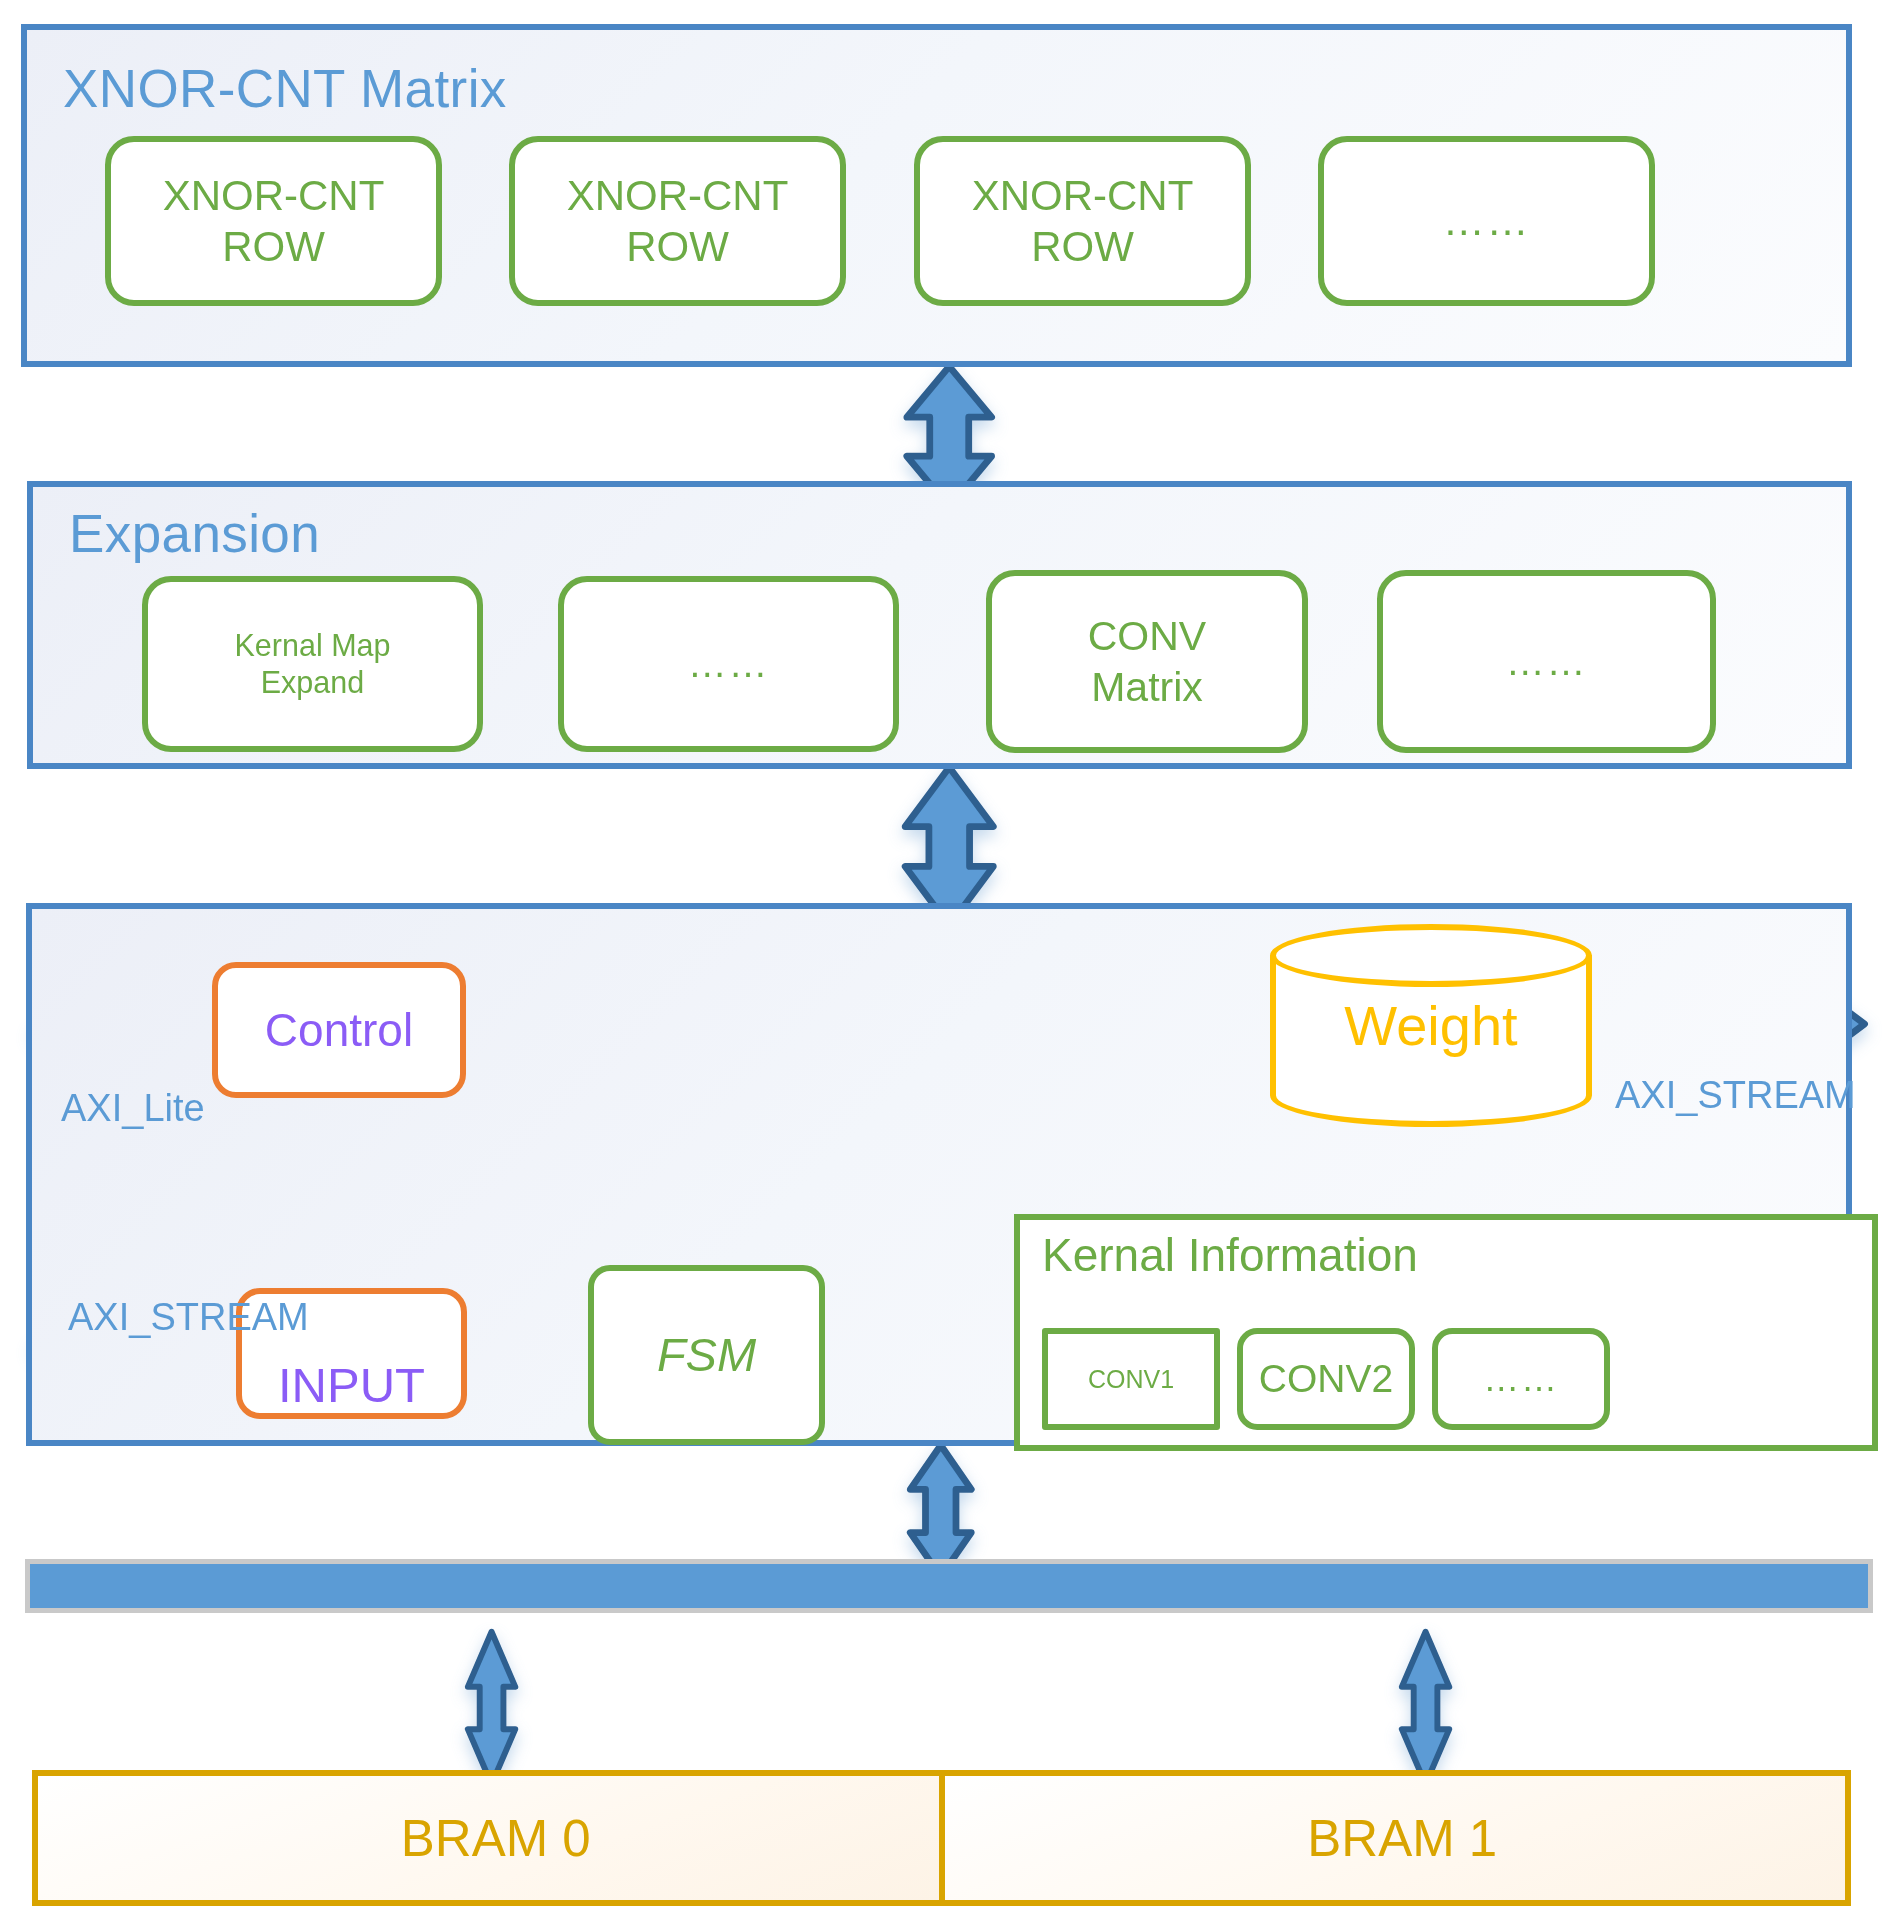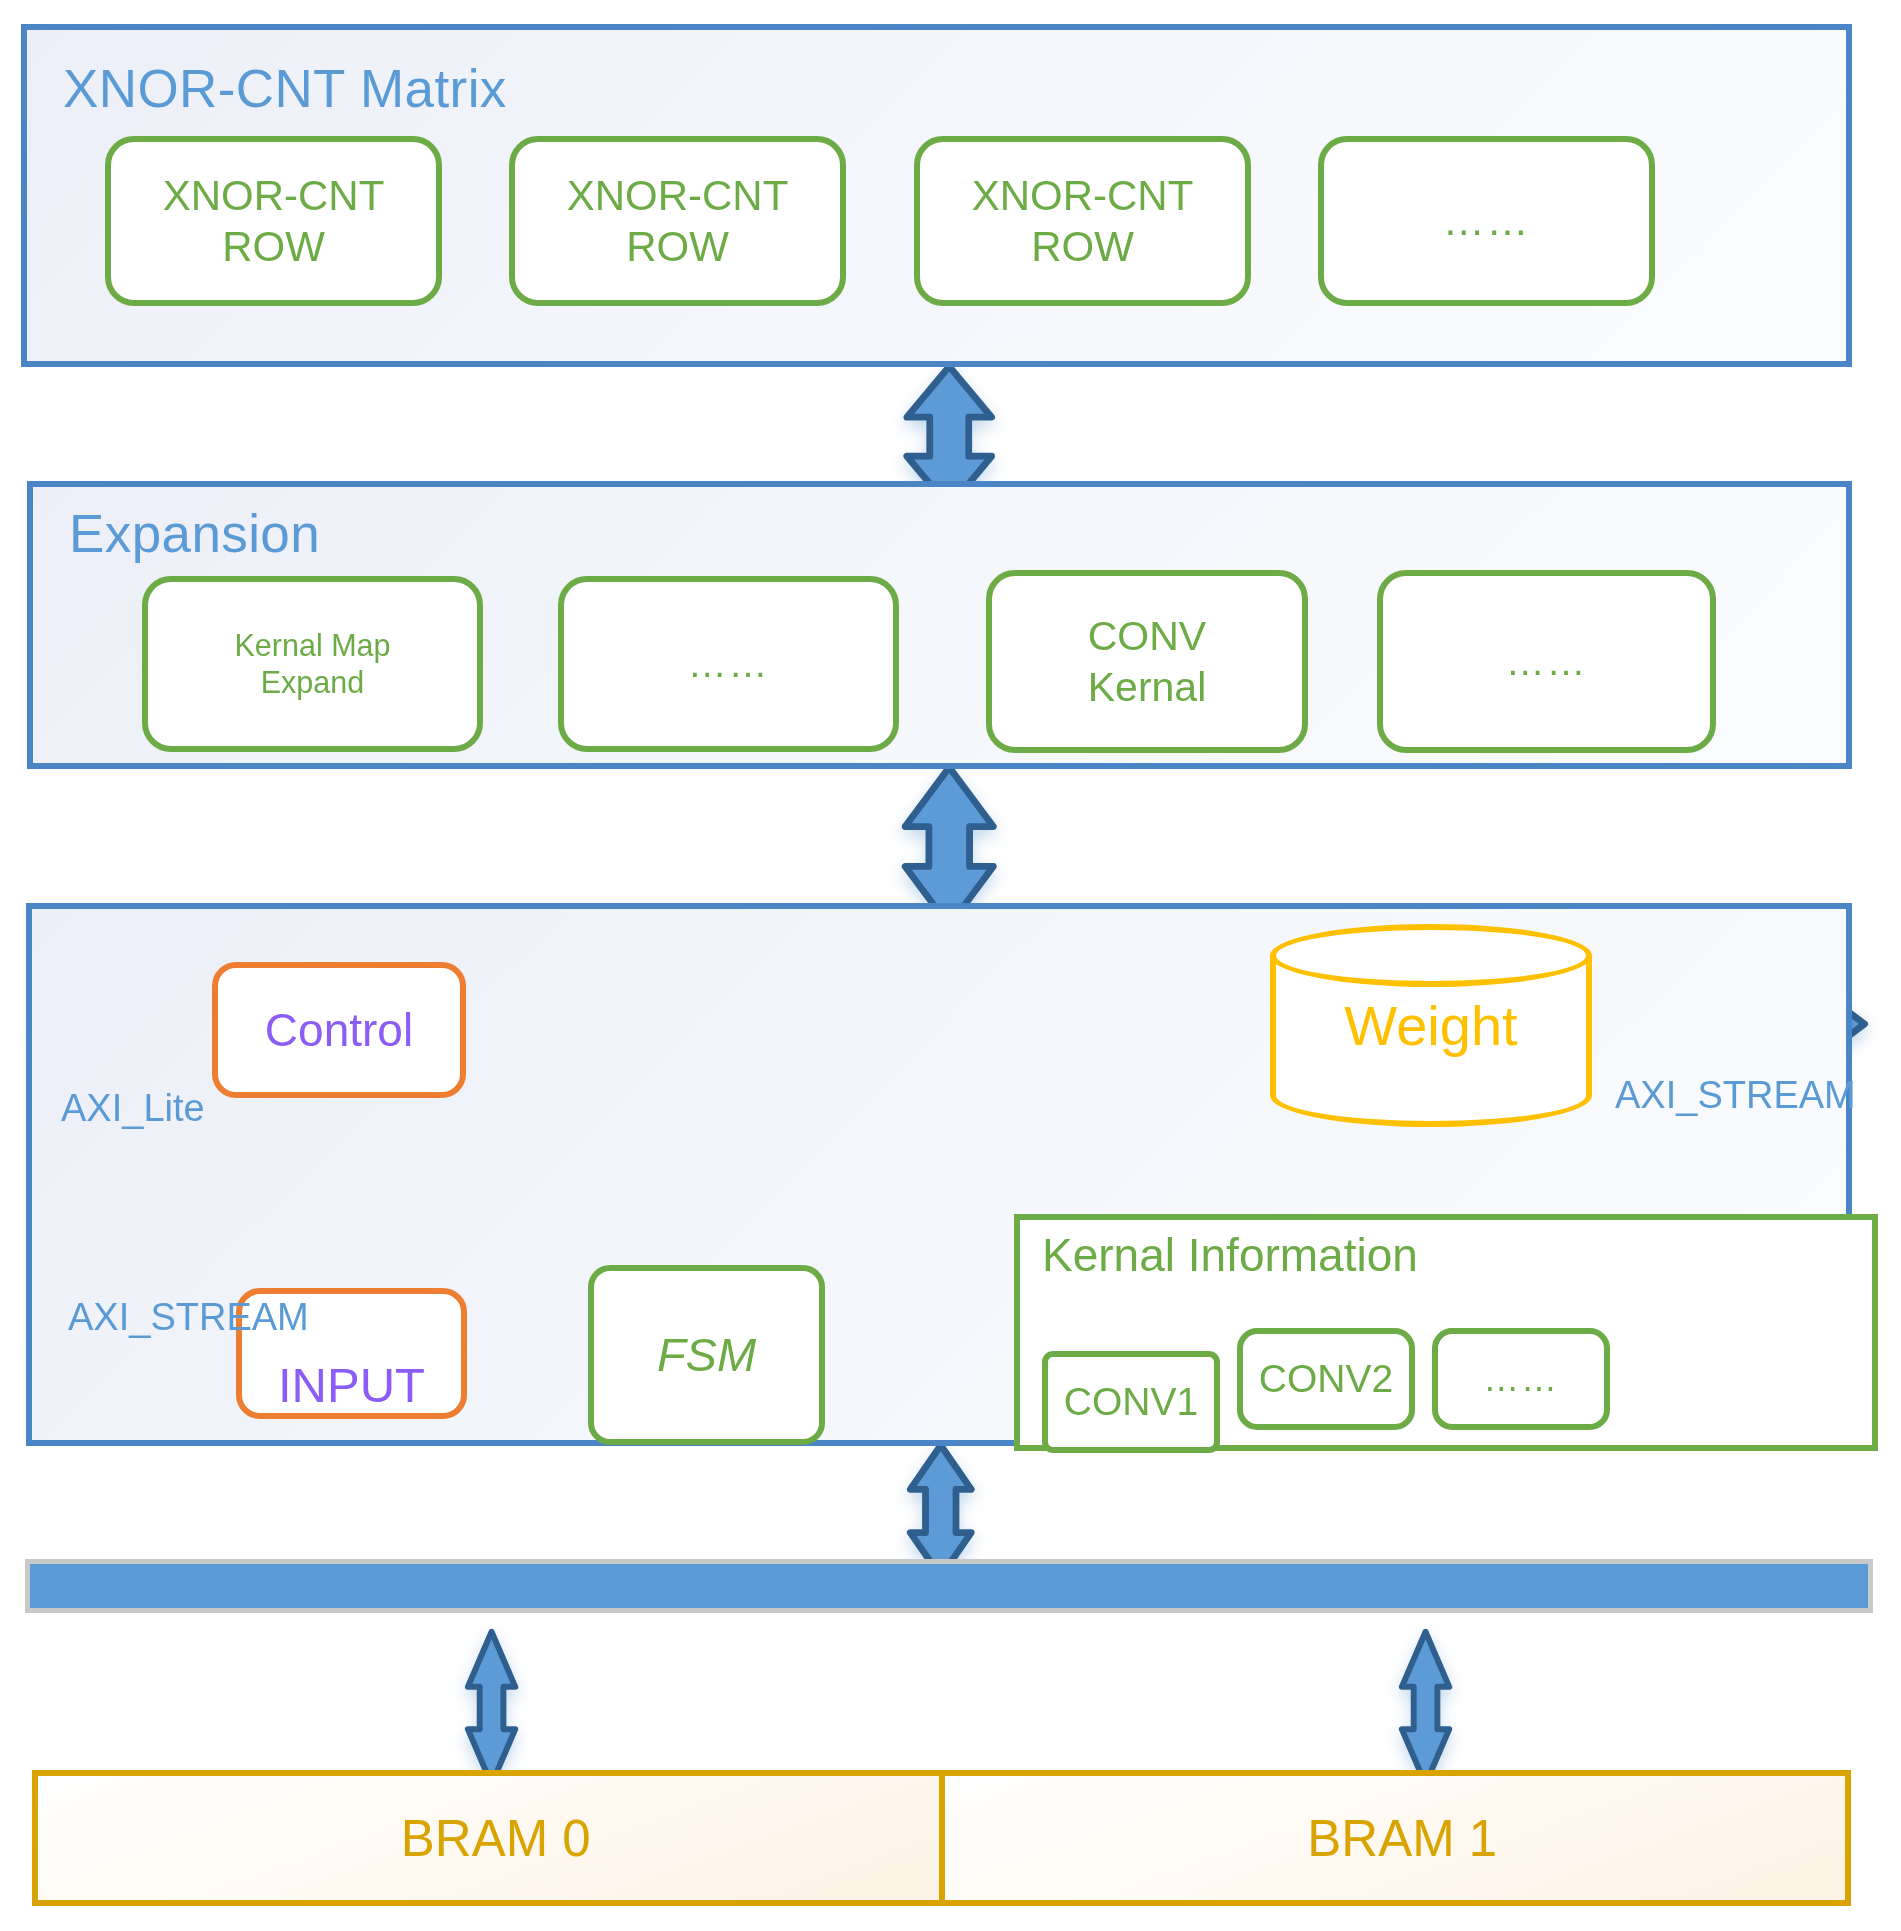--- a/index.html
+++ b/index.html
@@ -206,21 +206,21 @@
   </div>
   <div class="gbox" style="left:142px;top:576px;width:341px;height:176px;font-size:30.5px;">
     <span>Kernal Map</span>
     <span class="l2">Expand</span>
   </div>
   <div class="gbox" style="left:558px;top:576px;width:341px;height:176px;font-size:39px;">
     <span class="dots">……</span>
   </div>
   <div class="gbox" style="left:986px;top:570px;width:322px;height:183px;font-size:41px;">
     <span>CONV</span>
-    <span class="l2">Kernal</span>
+    <span class="l2">Matrix</span>
   </div>
   <div class="gbox" style="left:1377px;top:570px;width:339px;height:183px;font-size:39px;">
     <span class="dots">……</span>
   </div>
 
   <div class="section" style="left:26px;top:903px;width:1826px;height:543px;"></div>
 
   <div class="obox" style="left:212px;top:962px;width:254px;height:136px;font-size:46px;">
     <span>Control</span>
   </div>
@@ -238,21 +238,21 @@
   <div class="cyl" style="left:1270px;top:924px;width:322px;height:203px;">
     <div class="body"></div>
     <div class="bottom"></div>
     <div class="cap"></div>
     <div class="label">Weight</div>
   </div>
   <div class="axilabel" style="left:1615px;top:1076px;font-size:38px;">AXI_STREAM</div>
 
   <div class="layerbox" style="left:1014px;top:1214px;width:864px;height:237px;">
     <div class="title">Kernal Information</div>
-    <div class="gbox" style="left:22px;top:108px;width:178px;height:102px;border-radius:11px;font-size:39px;margin-top:23px;">
+    <div class="gbox" style="left:22px;top:108px;width:178px;height:102px;border-radius:3px;font-size:25px;">
       <span>CONV1</span>
     </div>
     <div class="gbox" style="left:217px;top:108px;width:178px;height:102px;border-radius:20.3px;font-size:39px;">
       <span>CONV2</span>
     </div>
     <div class="gbox" style="left:412px;top:108px;width:178px;height:102px;border-radius:20.3px;font-size:36px;">
       <span class="dots">……</span>
     </div>
   </div>
 

